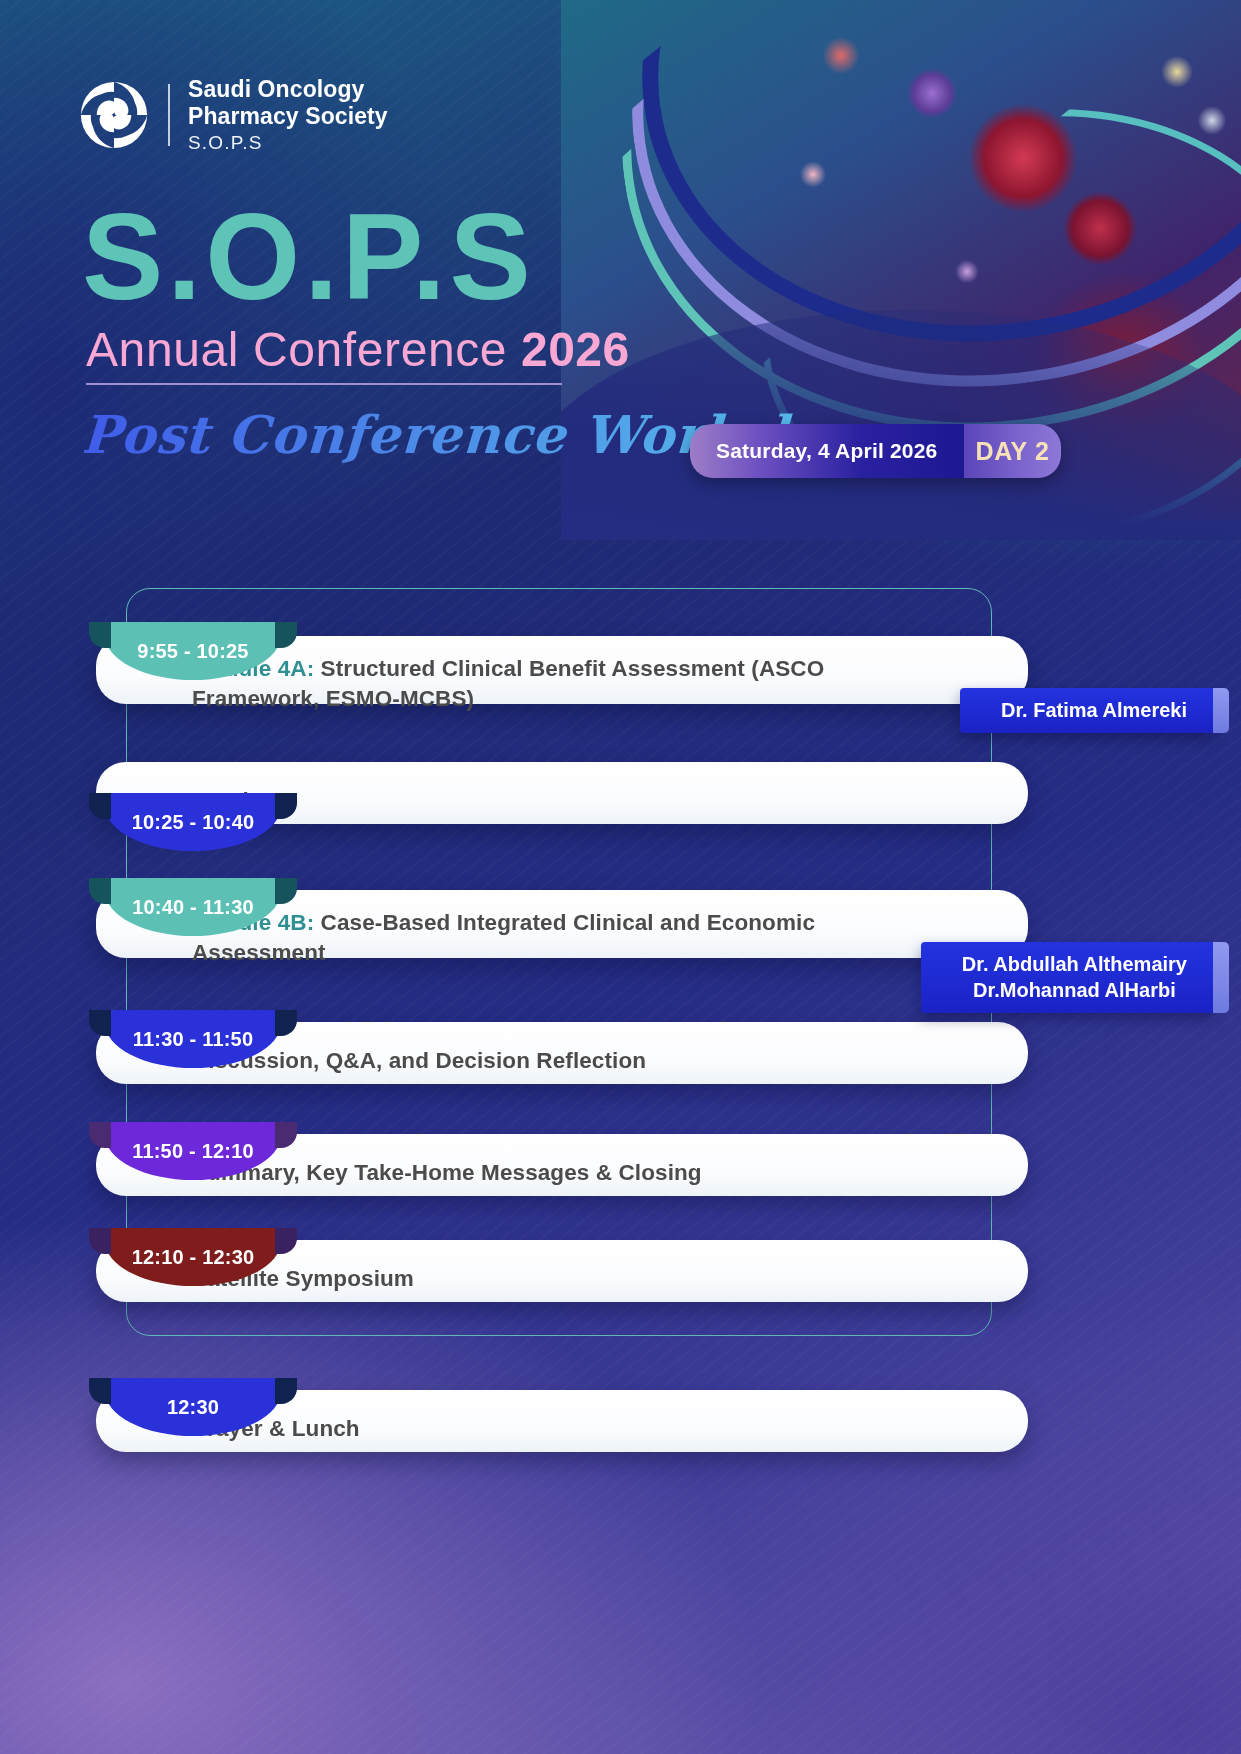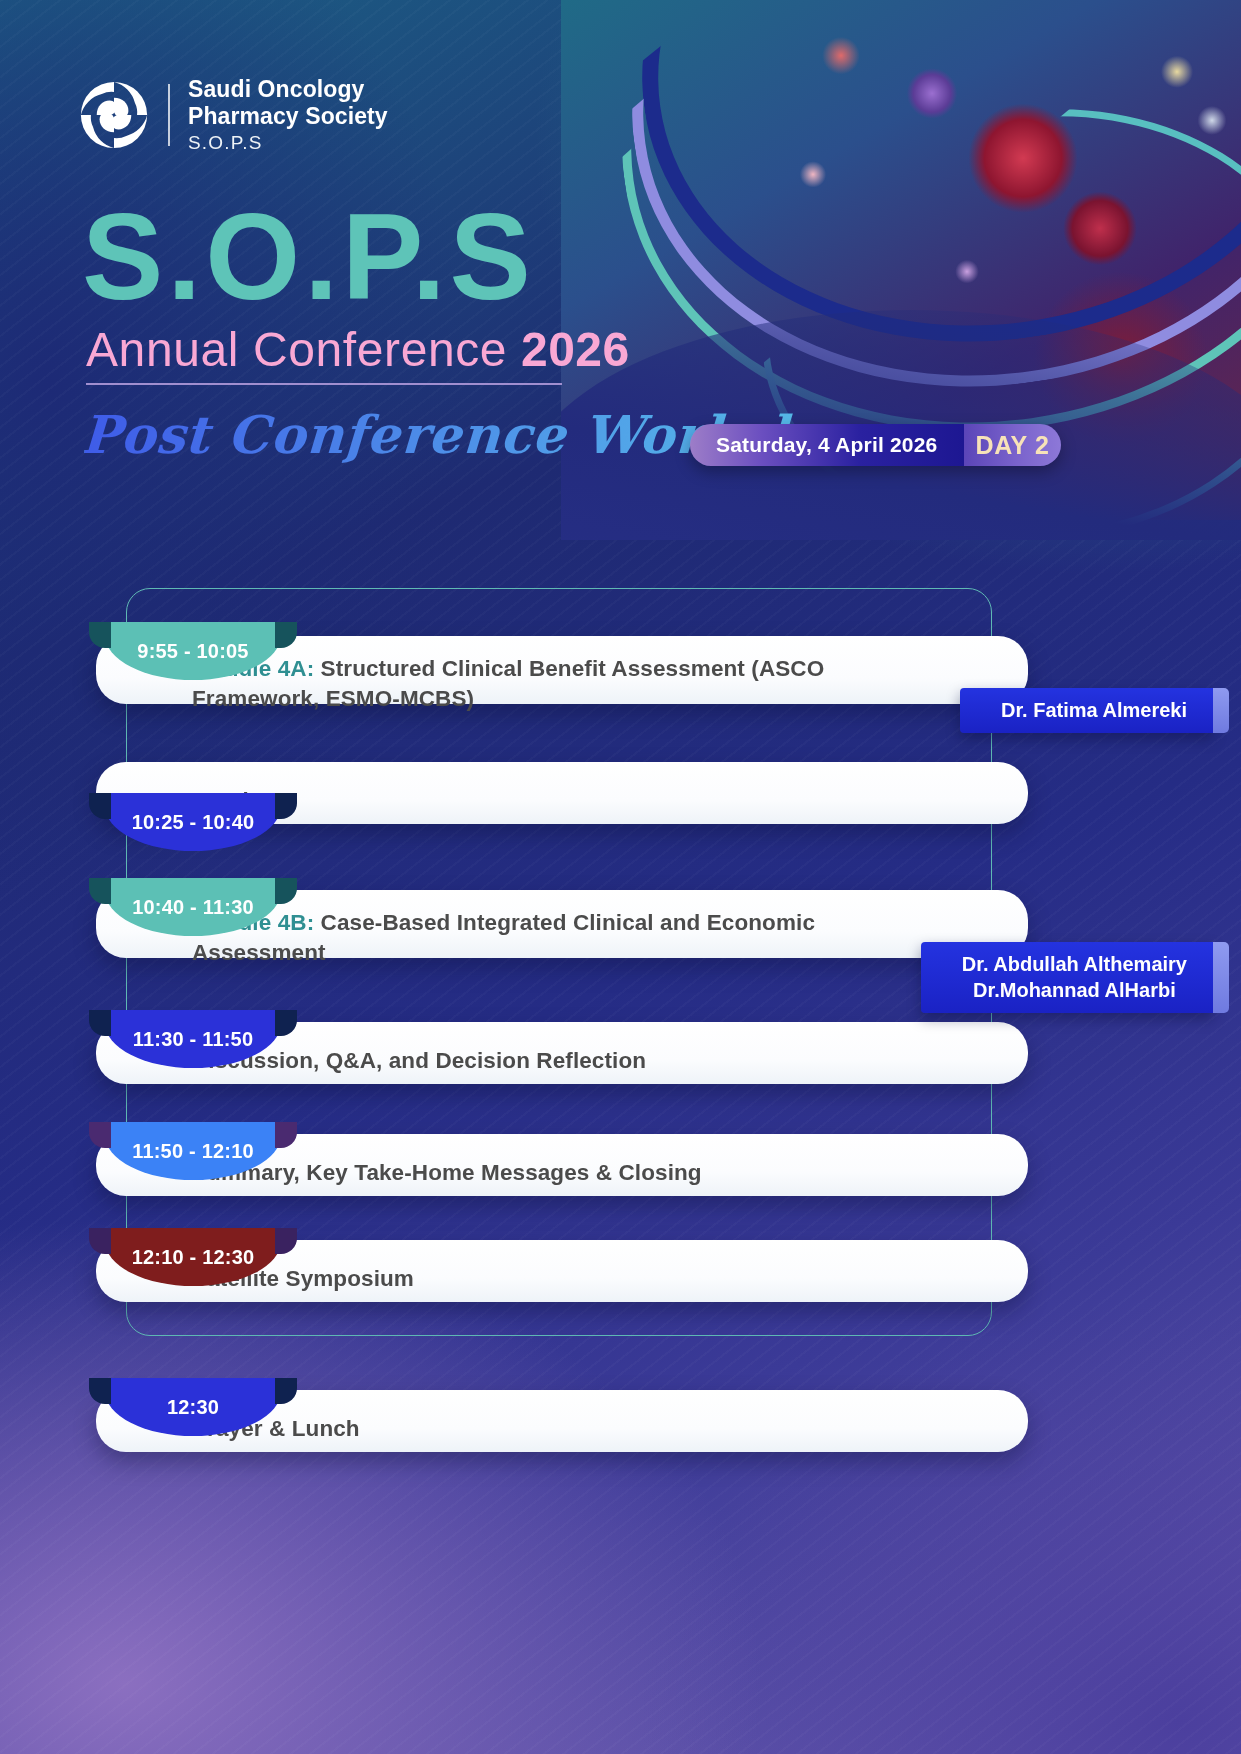--- a/index.html
+++ b/index.html
@@ -101,21 +101,21 @@
     font-size:52px; letter-spacing:.5px;
     background:linear-gradient(90deg,#3f5ce8 0%,#4d8de8 42%,#58c7e8 100%);
     -webkit-background-clip:text; background-clip:text;
     color:transparent;
     transform:skewX(-6deg);
   }
 
   
   .date-badge {
     position:absolute; left:690px; top:424px;
-    display:flex; align-items:stretch; height:42px;
+    display:flex; align-items:stretch; height:54px;
     border-radius:23px; overflow:hidden;
     box-shadow:0 6px 16px rgba(0,0,0,.3);
   }
   .date-left {
     display:flex; align-items:center; padding:0 26px;
     background:linear-gradient(90deg,#9d7dc8 0%,#6b4fc0 26%,#2a21a0 62%,#1d1792 100%);
     color:#fff; font-size:21px; font-weight:700; letter-spacing:.2px; white-space:nowrap;
   }
   .date-right {
     display:flex; align-items:center; padding:0 12px;
@@ -158,21 +158,21 @@
   }
   .pill::before, .pill::after {
     content:""; position:absolute; top:0; width:22px; height:26px; z-index:-1;
   }
   .pill::before { left:-16px; border-radius:0 0 0 16px; }
   .pill::after  { right:-16px; border-radius:0 0 16px 0; }
   .pill.teal   { background:#5cc0b5; }
   .pill.teal::before, .pill.teal::after   { background:#16535c; }
   .pill.blue   { background:#2b31d8; }
   .pill.blue::before, .pill.blue::after   { background:#0f2250; }
-  .pill.purple { background:#3b82f6; }
+  .pill.purple { background:#6d28d9; }
   .pill.purple::before, .pill.purple::after { background:#4a2a70; }
   .pill.violet { background:#7f1d1d; }
   .pill.violet::before, .pill.violet::after { background:#3a2260; }
 
   
   .tag {
     position:absolute; right:28px;
     background:linear-gradient(180deg,#2433e0 0%,#1a22c4 100%);
     color:#fff; font-size:20px; font-weight:700;
     padding:9px 26px 10px 41px;
@@ -236,21 +236,21 @@
 <div class="date-badge">
   <div class="date-left">Saturday, 4 April 2026</div>
   <div class="date-right">DAY 2</div>
 </div>
 
 <div class="tl-frame"></div>
 
 <div class="rows" id="rows">
     <div class="row">
       <div class="card" style="top: 14px; height: 68px;"></div>
-      <div class="pill teal" style="top: 0px;">9:55 - 10:05</div>
+      <div class="pill teal" style="top: 0px;">9:55 - 10:25</div>
       <div class="card-text" style="top: 32px;"><span class="mod">Module 4A:</span> Structured Clinical Benefit Assessment (ASCO Framework, ESMO-MCBS)</div>
       <div class="tag" style="top: 66px;">Dr. Fatima Almereki</div>
     </div>
     <div class="row">
       <div class="card" style="top: 140px; height: 62px;"></div>
       <div class="pill blue" style="top: 128px; margin-top: 43px;">10:25 - 10:40</div>
       <div class="card-text" style="top: 164px;">Break</div>
     </div>
     <div class="row">
       <div class="card" style="top: 268px; height: 68px;"></div>

